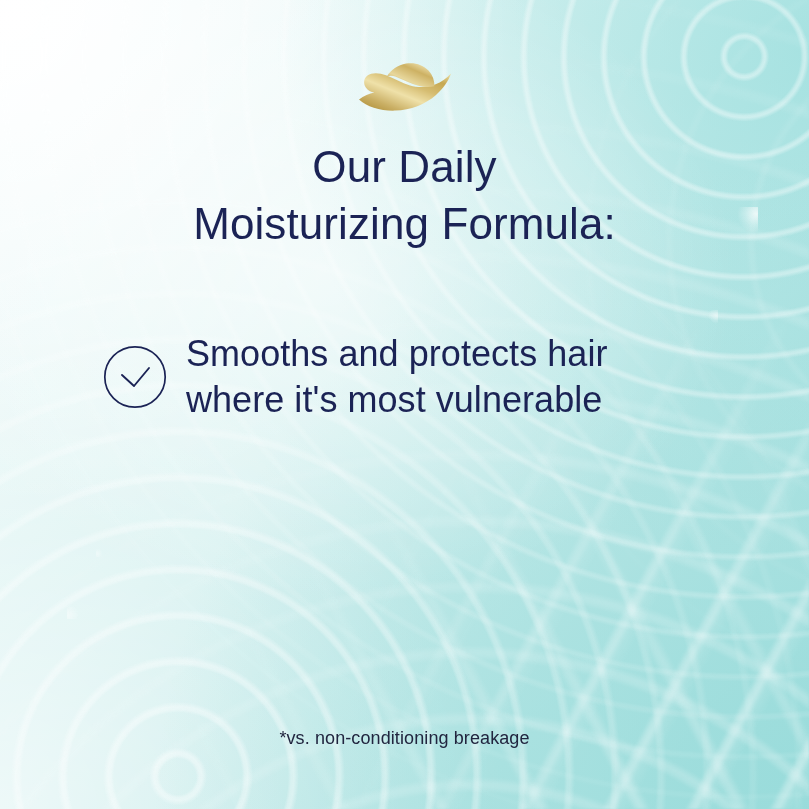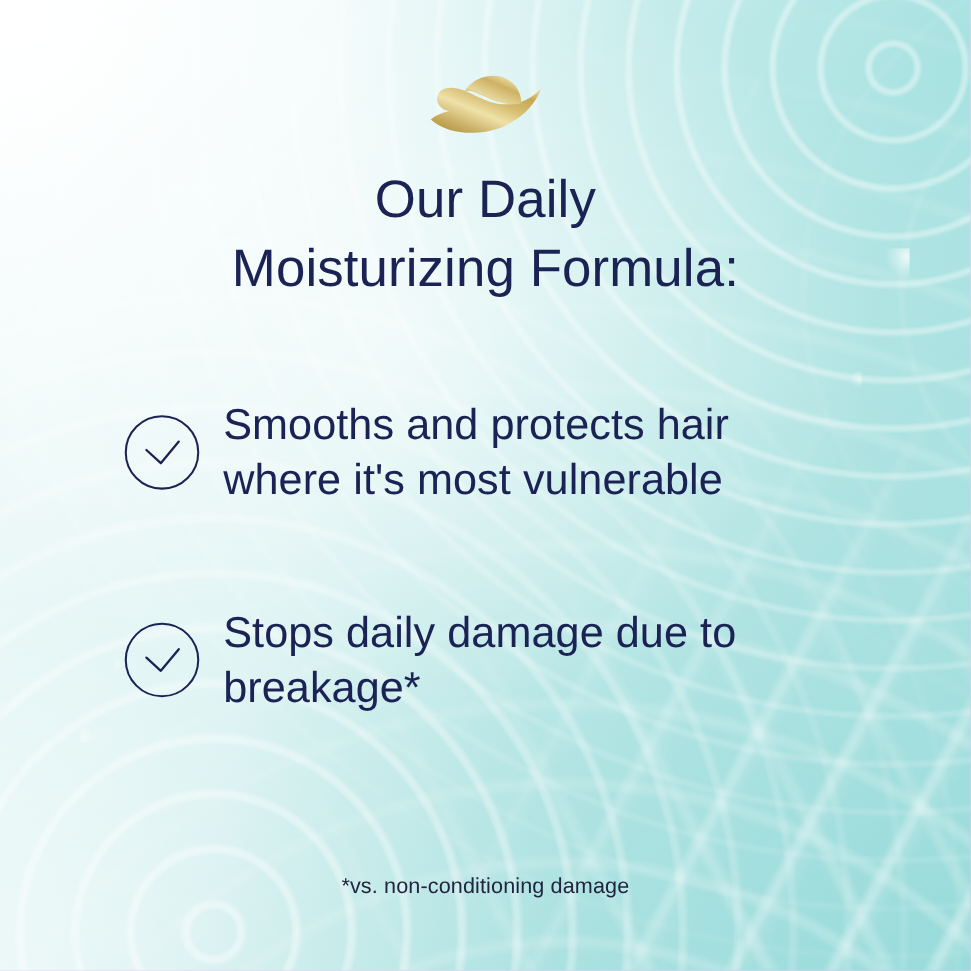--- a/index.html
+++ b/index.html
@@ -6,21 +6,21 @@
     margin: 0;
     padding: 0;
     background: #ffffff;
   }
   #ad-canvas {
     position: relative;
     width: 809px;
     height: 809px;
     overflow: hidden;
     font-family: "Liberation Sans", sans-serif;
-    background-color: #f0abfc;
+    background-color: #fca5a5;
   }
 
   
   .bg-layer {
     position: absolute;
     inset: 0;
     pointer-events: none;
   }
   
   .bg-base {
@@ -284,29 +284,19 @@
         <span class="check-circle">
           <svg width="64" height="64" viewBox="0 0 64 64" aria-hidden="true">
             <circle cx="32" cy="32" r="30.2" fill="none" stroke="#1b2355" stroke-width="1.7"></circle>
             <polyline points="19,30 31,41 46,23" fill="none" stroke="#1b2355" stroke-width="1.9" stroke-linecap="round" stroke-linejoin="round"></polyline>
           </svg>
         </span>
         <span class="bullet-text">Smooths and protects hair
 where it's most vulnerable</span>
       </div>
 
-      <div class="bullet">
-        <span class="check-circle">
-          <svg width="64" height="64" viewBox="0 0 64 64" aria-hidden="true">
-            <circle cx="32" cy="32" r="30.2" fill="none" stroke="#1b2355" stroke-width="1.7"></circle>
-            <polyline points="19,30 31,41 46,23" fill="none" stroke="#1b2355" stroke-width="1.9" stroke-linecap="round" stroke-linejoin="round"></polyline>
-          </svg>
-        </span>
-        <span class="bullet-text">Stops daily damage due to
-breakage*</span>
-      </div>
 
     </div>
 
-    <div class="footnote">*vs. non-conditioning damage</div>
+    <div class="footnote">*vs. non-conditioning breakage</div>
 
   </div>
 </div>
 
 </body></html>

